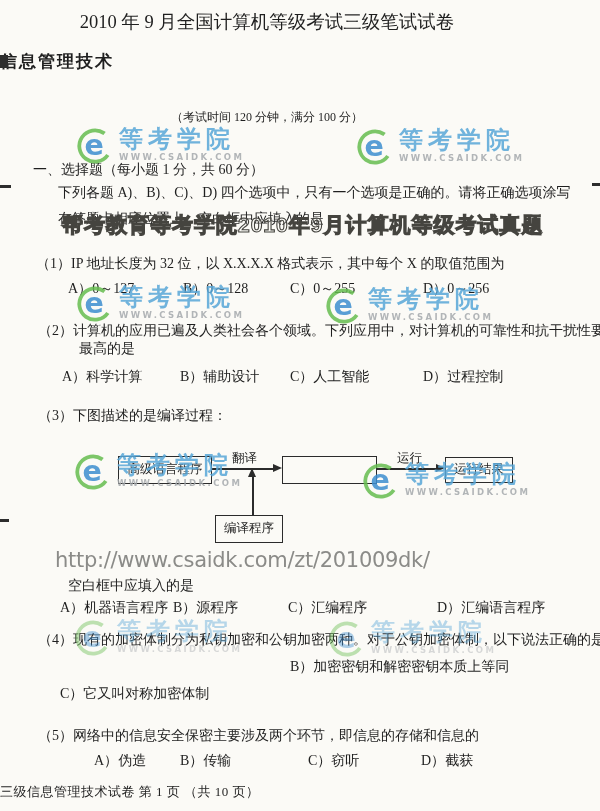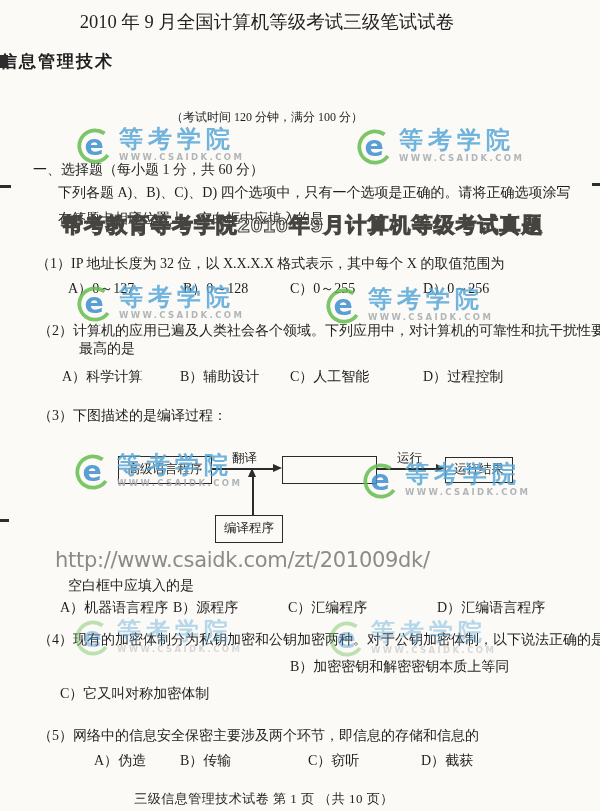--- a/index.html
+++ b/index.html
@@ -11,21 +11,21 @@
   .abs{position:absolute;}
   .title1{left:0;top:9px;width:534px;text-align:center;font-size:18.5px;font-weight:normal;white-space:nowrap;}
   .title2{left:0;top:50px;width:534px;text-align:left;font-size:17px;font-weight:bold;letter-spacing:2px;}
   .exam-info{left:0;top:109px;width:534px;text-align:center;font-size:12px;}
   .sec-heading{left:33px;top:161px;font-size:14px;white-space:nowrap;}
   .instr{left:58px;font-size:14px;white-space:nowrap;}
   .stem{font-size:14px;z-index:2;}
   .nowrap{white-space:nowrap;}
   .hangwrap{padding-left:41px;text-indent:-41px;}
   .opt{position:absolute;font-size:14px;white-space:nowrap;z-index:2;}
-  .footer{left:0;top:783px;width:528px;text-align:center;font-size:13px;letter-spacing:.5px;margin-top:7px;}
+  .footer{left:0;top:783px;width:528px;font-size:13px;letter-spacing:.5px;}
 
   
   .wm{position:absolute;display:flex;align-items:flex-start;gap:5px;z-index:5;opacity:.85;pointer-events:none;}
   .wm.faint{opacity:.42;}
   .wm-texts{display:flex;flex-direction:column;}
   .wm-name{font-size:24px;font-weight:bold;color:#58a7d8;letter-spacing:5px;line-height:1.02;
            font-family:"Liberation Sans","DejaVu Sans",sans-serif;}
   .wm-url{font-size:8.5px;font-weight:bold;color:#a5a9ad;letter-spacing:2.4px;margin-top:1px;
           font-family:"DejaVu Sans",sans-serif;}
   .wm-banner{left:62px;top:211px;font-size:21px;font-weight:bold;letter-spacing:1px;white-space:nowrap;

